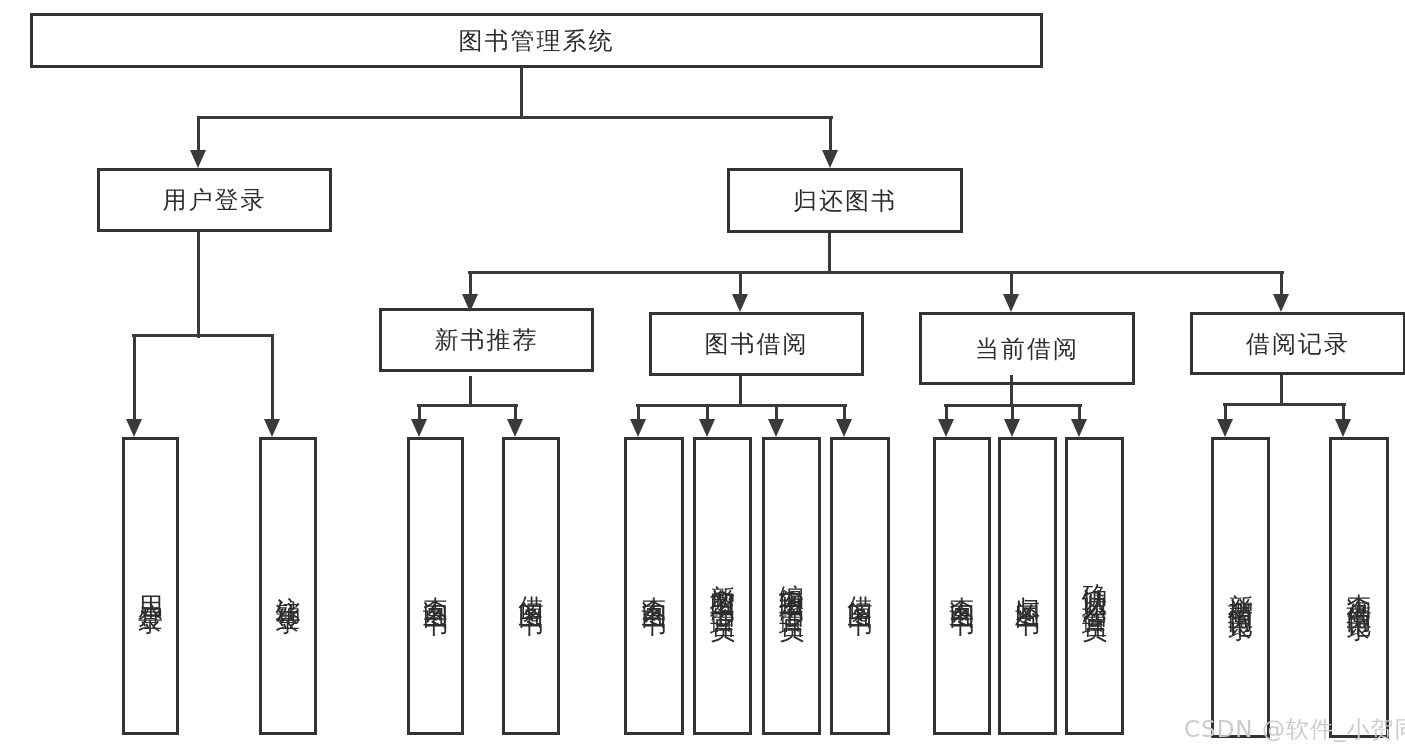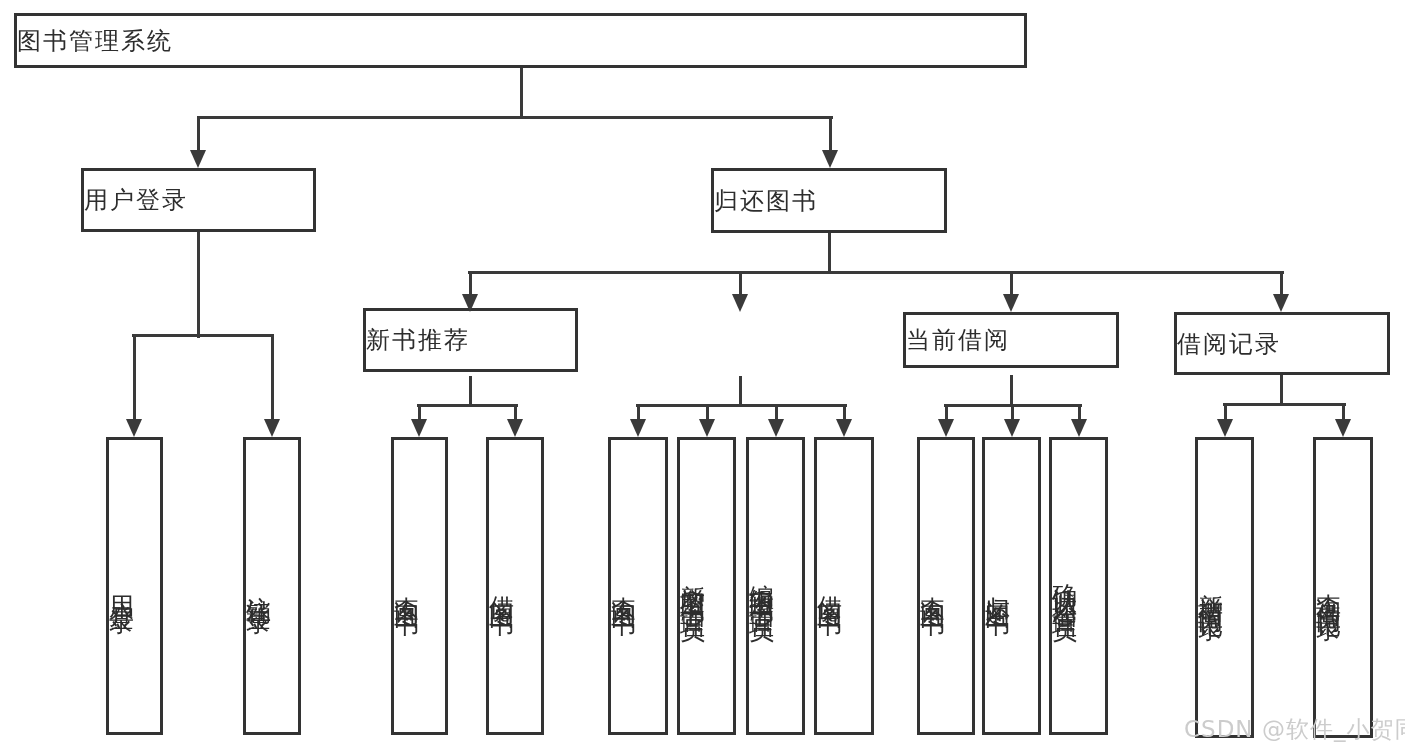--- a/index.html
+++ b/index.html
@@ -5,21 +5,21 @@
   :root{
     --line:#3a3a3a; --border:#333333; --text:#2d2d2d; --bg:#ffffff; --wm:#cccccc;
   }
   html,body{margin:0;padding:0;background:var(--bg);}
   #stage{
     position:relative; width:1405px; height:747px; background:var(--bg);
     font-family:"DejaVu Sans","Liberation Sans",sans-serif; overflow:hidden;
   }
   .box{
     position:absolute; box-sizing:border-box; background:#ffffff;
-    border:3px solid var(--border); display:flex; align-items:center; 
+    border:3px solid var(--border); display:flex; align-items:center; justify-content:center;margin-left:16px;
   }
   .lbl{ color:var(--text); font-size:24px; letter-spacing:2px; white-space:nowrap; }
   .vbox .lbl{
     writing-mode:vertical-rl; text-orientation:mixed;
     font-size:25px; letter-spacing:5px; line-height:1;
   }
   .cline{ position:absolute; background:var(--line); }
   .ahead{
     position:absolute; width:0; height:0;
     border-left:8px solid transparent; border-right:8px solid transparent;
@@ -42,21 +42,24 @@
   <div class="box hbox" style="left:81px;top:168px;width:235px;height:64px">
     <span class="lbl">用户登录</span>
   </div>
   <div class="box hbox" style="left:711px;top:168px;width:236px;height:65px">
     <span class="lbl">归还图书</span>
   </div>
 
   <div class="box hbox" style="left:363px;top:308px;width:215px;height:64px">
     <span class="lbl">新书推荐</span>
   </div>
-  <div class="box hbox" style="left:903px;top:312px;width:216px;height:56px">
+  <div class="box hbox" style="left:633px;top:312px;width:215px;height:64px">
+    <span class="lbl">图书借阅</span>
+  </div>
+  <div class="box hbox" style="left:903px;top:312px;width:216px;height:73px">
     <span class="lbl">当前借阅</span>
   </div>
   <div class="box hbox" style="left:1174px;top:312px;width:216px;height:63px">
     <span class="lbl">借阅记录</span>
   </div>
 
   <div class="box vbox" style="left:106px;top:437px;width:57px;height:298px">
     <span class="lbl">用户登录</span>
   </div>
   <div class="box vbox" style="left:243px;top:437px;width:58px;height:298px">

